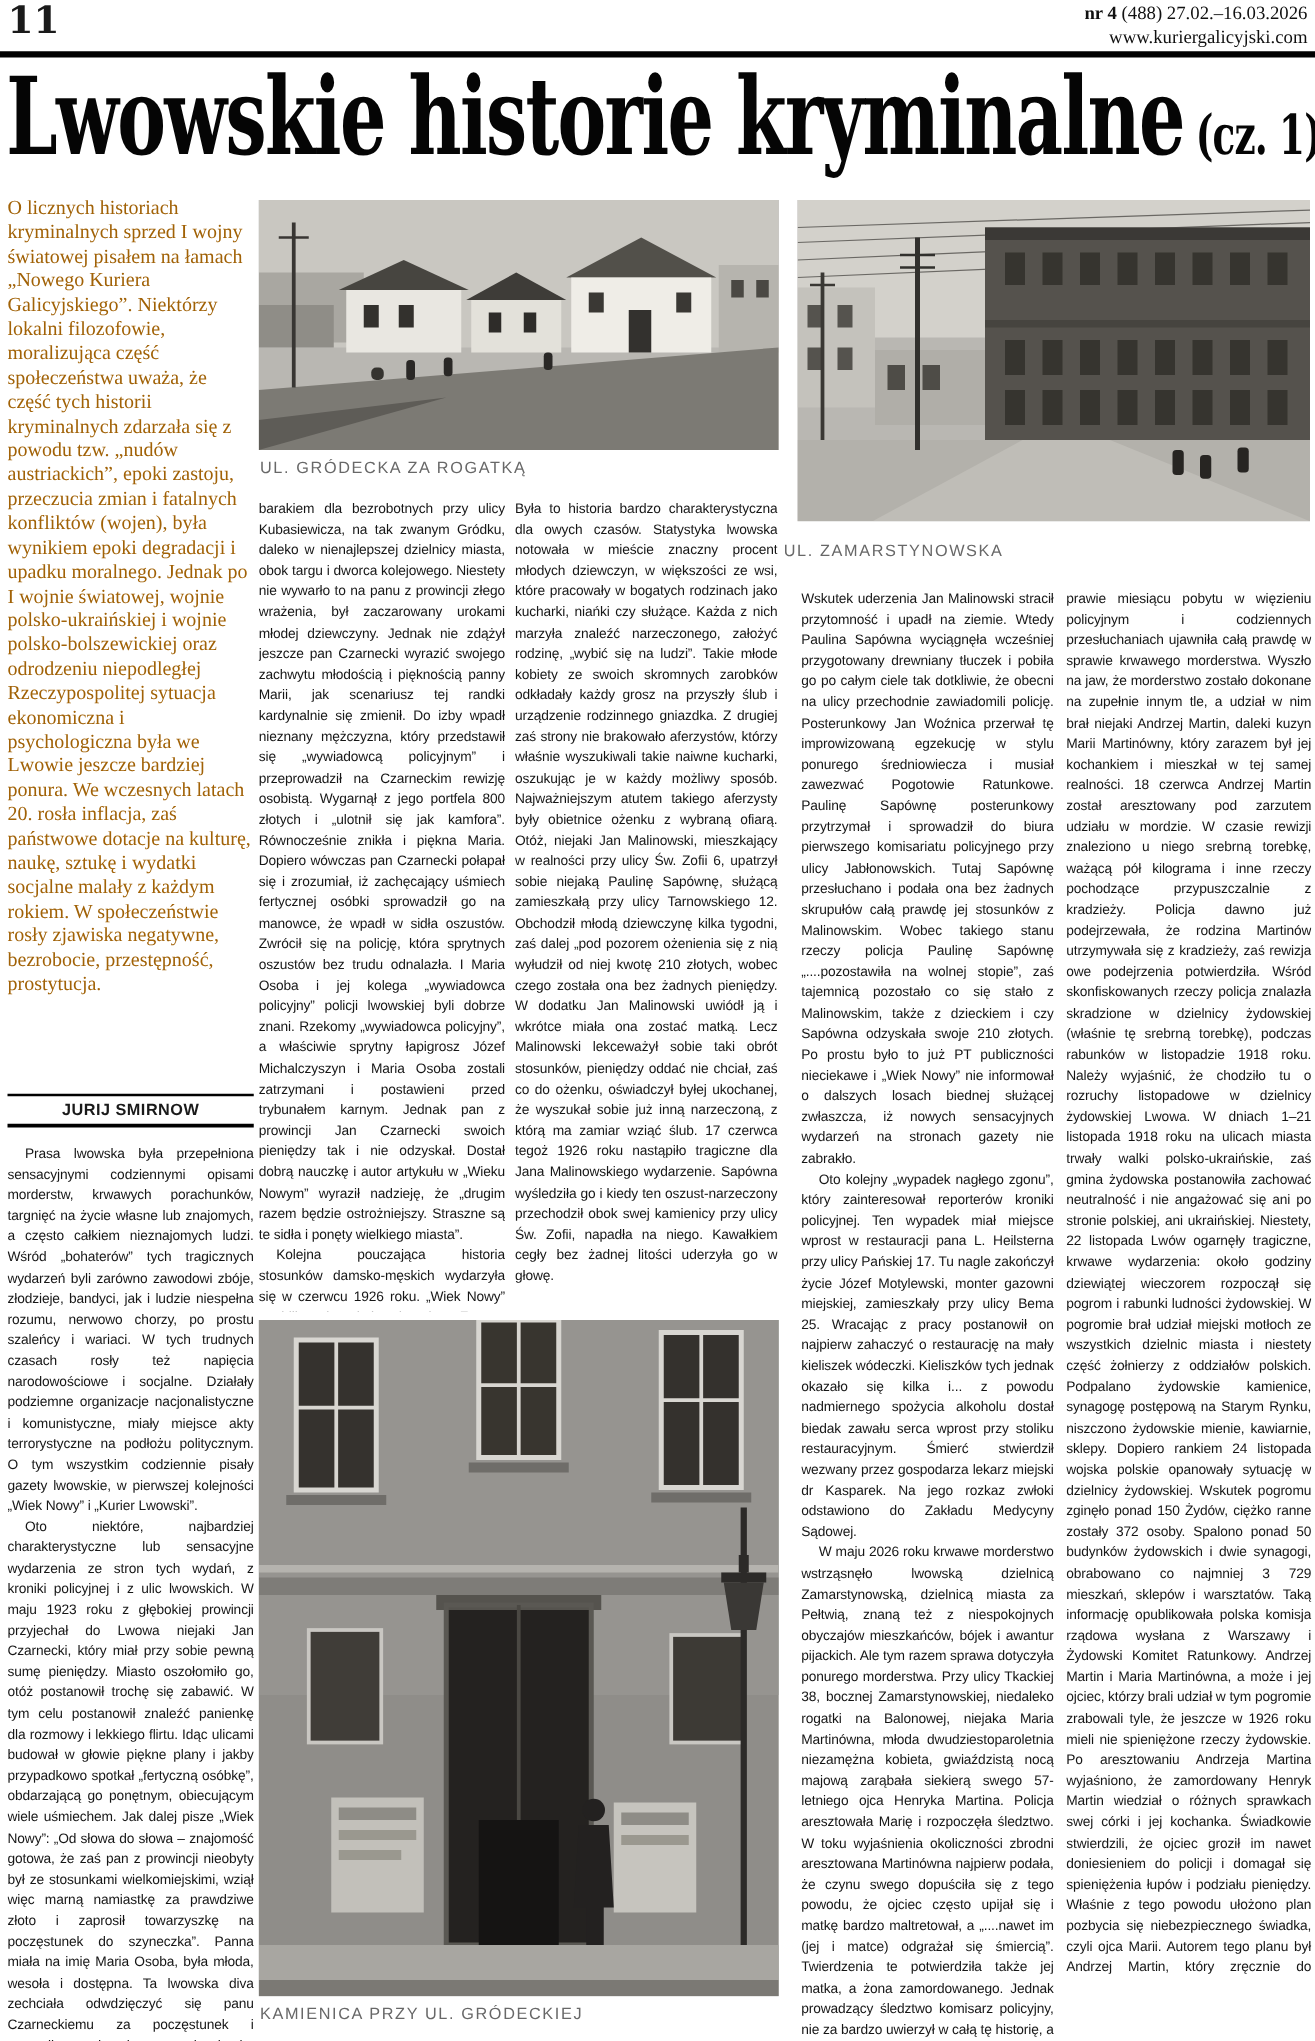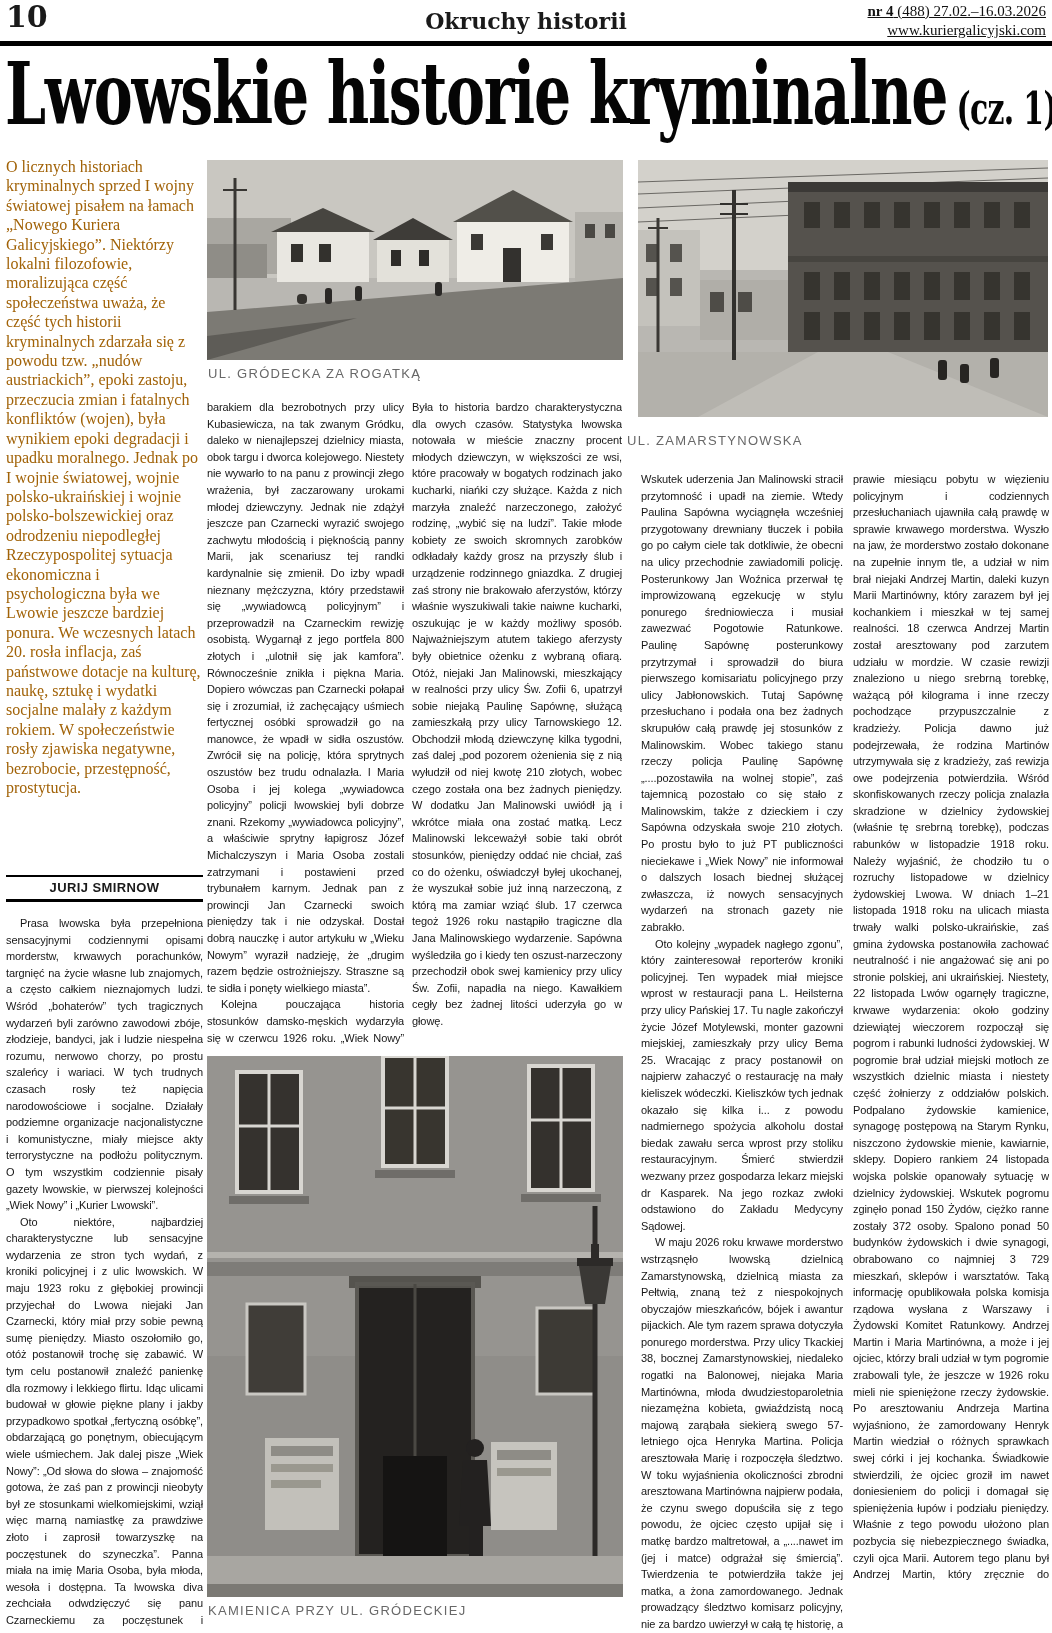--- a/index.html
+++ b/index.html
@@ -14,21 +14,21 @@
   .pg-num {
     position:absolute; left:6px; top:0px;
     font-family:"DejaVu Serif", serif; font-weight:bold; font-size:30px; line-height:34px;
   }
   .section-title {
     position:absolute; left:0; right:0; top:8px; text-align:center;
     font-family:"DejaVu Serif", serif; font-weight:bold; font-size:22px;
   }
   .issue-block {
     position:absolute; right:6px; top:2px; text-align:right;
-    font-family:"Liberation Serif", serif; font-size:15px; line-height:19px; color:#111;text-decoration:underline;
+    font-family:"Liberation Serif", serif; font-size:15px; line-height:19px; color:#111;
   }
   .issue-block .bold { font-weight:bold; }
   .top-rule { position:absolute; left:0; right:0; top:41px; height:5px; background:#000; }
   
   .headline {
     position:absolute; left:5px; top:48px; height:92px; white-space:nowrap;
   }
   .headline .squeeze {
     display:inline-block; transform:scaleX(0.68); transform-origin:0 100%;
     font-family:"DejaVu Serif", serif; font-weight:bold; font-size:86px; line-height:92px;
@@ -74,22 +74,21 @@
   .cont-note {
     position:absolute; left:843px; top:1591px; width:206px;
     font-style:italic; font-size:12px; line-height:17.5px; color:#222; text-align:right;
   }
 </style>
 </head>
 <body>
 
 <div class="page">
 
-  <div class="pg-num">10</div>
-  <div class="section-title">Okruchy historii</div>
+  <div class="pg-num">11</div>
   <div class="issue-block">
     <div><span class="bold">nr 4</span><span> (488) 27.02.–16.03.2026</span></div>
     <div>www.kuriergalicyjski.com</div>
   </div>
   <div class="top-rule"></div>
 
   <h1 class="headline"><span class="squeeze"><span>Lwowskie historie kryminalne</span><span class="suffix">(cz. 1)</span></span></h1>
 
   <div class="lede">O licznych historiach kryminalnych sprzed I wojny światowej pisałem na łamach „Nowego Kuriera Galicyjskiego”. Niektórzy lokalni filozofowie, moralizująca część społeczeństwa uważa, że część tych historii kryminalnych zdarzała się z powodu tzw. „nudów austriackich”, epoki zastoju, przeczucia zmian i fatalnych konfliktów (wojen), była wynikiem epoki degradacji i upadku moralnego. Jednak po I wojnie światowej, wojnie polsko-ukraińskiej i wojnie polsko-bolszewickiej oraz odrodzeniu niepodległej Rzeczypospolitej sytuacja ekonomiczna i psychologiczna była we Lwowie jeszcze bardziej ponura. We wczesnych latach 20. rosła inflacja, zaś państwowe dotacje na kulturę, naukę, sztukę i wydatki socjalne malały z każdym rokiem. W społeczeństwie rosły zjawiska negatywne, bezrobocie, przestępność, prostytucja.</div>
 

